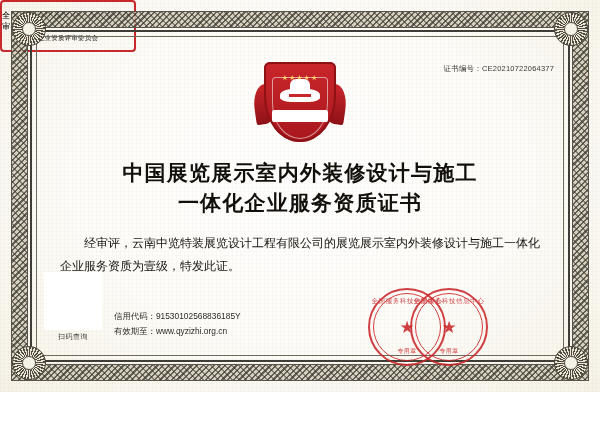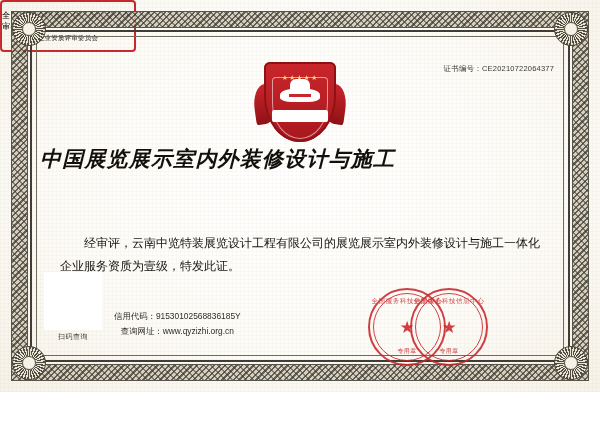--- a/index.html
+++ b/index.html
@@ -208,23 +208,22 @@
     background: linear-gradient(180deg, #c9262b, #8e1116);
     border-radius: 60% 10% 60% 10%;
   }
   .wings-l { left: 2px; transform: rotate(-8deg); }
   .wings-r { right: 2px; transform: rotate(8deg) scaleX(-1); }
 
   
   .title-block {
     position: absolute;
     left: 0; right: 0;
-    top: 104px;
-    text-align: left;
-    font-style: italic;
+    top: 118px;
+    text-align: center;
   }
   .title-line {
     font-family: "Liberation Serif", serif;
     font-weight: bold;
     font-size: 21px;
     color: #13100c;
     letter-spacing: 1.2px;
     line-height: 1.45;
   }
 
@@ -270,21 +269,20 @@
 
   
   .info {
     position: absolute;
     left: 74px;
     bottom: 14px;
     font-size: 8.4px;
     color: #2d2b26;
     line-height: 1.72;
     font-family: "Liberation Sans", sans-serif;
-    text-align: center;
   }
   .info div { white-space: nowrap; }
 
   
   .seal {
     position: absolute;
     border-radius: 50%;
     border: 2px solid #c9262b;
     box-sizing: border-box;
     color: #c9262b;
@@ -369,35 +367,36 @@
         <div class="shield-inner"></div>
       </div>
       <div class="stars">★★★★★</div>
       <div class="hat"></div>
       <div class="hat-band"></div>
       <div class="banner"></div>
     </div>
 
     <div class="title-block">
       <div class="title-line">中国展览展示室内外装修设计与施工</div>
+      <div class="title-line">一体化企业服务资质证书</div>
     </div>
 
     <div class="body-block">经审评，云南中览特装展览设计工程有限公司的展览展示室内外装修设计与施工一体化企业服务资质为壹级，特发此证。</div>
 
     <div class="qr-wrap">
       <div class="qr"></div>
       <div class="qr-caption">扫码查询</div>
     </div>
 
     <div class="info">
       <div>
         <span>信用代码：</span><span>91530102568836185Y</span>
       </div>
       <div>
-        <span>查询网址：</span><span>www.qyzizhi.org.cn</span>
+        <span>有效期至：</span><span>www.qyzizhi.org.cn</span>
       </div>
     </div>
 
   </div>
 
   <div class="seal seal-1">
     <div class="seal-inner-ring"></div>
     <div class="seal-top-text">全国服务科技信息中心</div>
     <div class="seal-star">★</div>
     <div class="seal-bottom-text">专用章</div>

